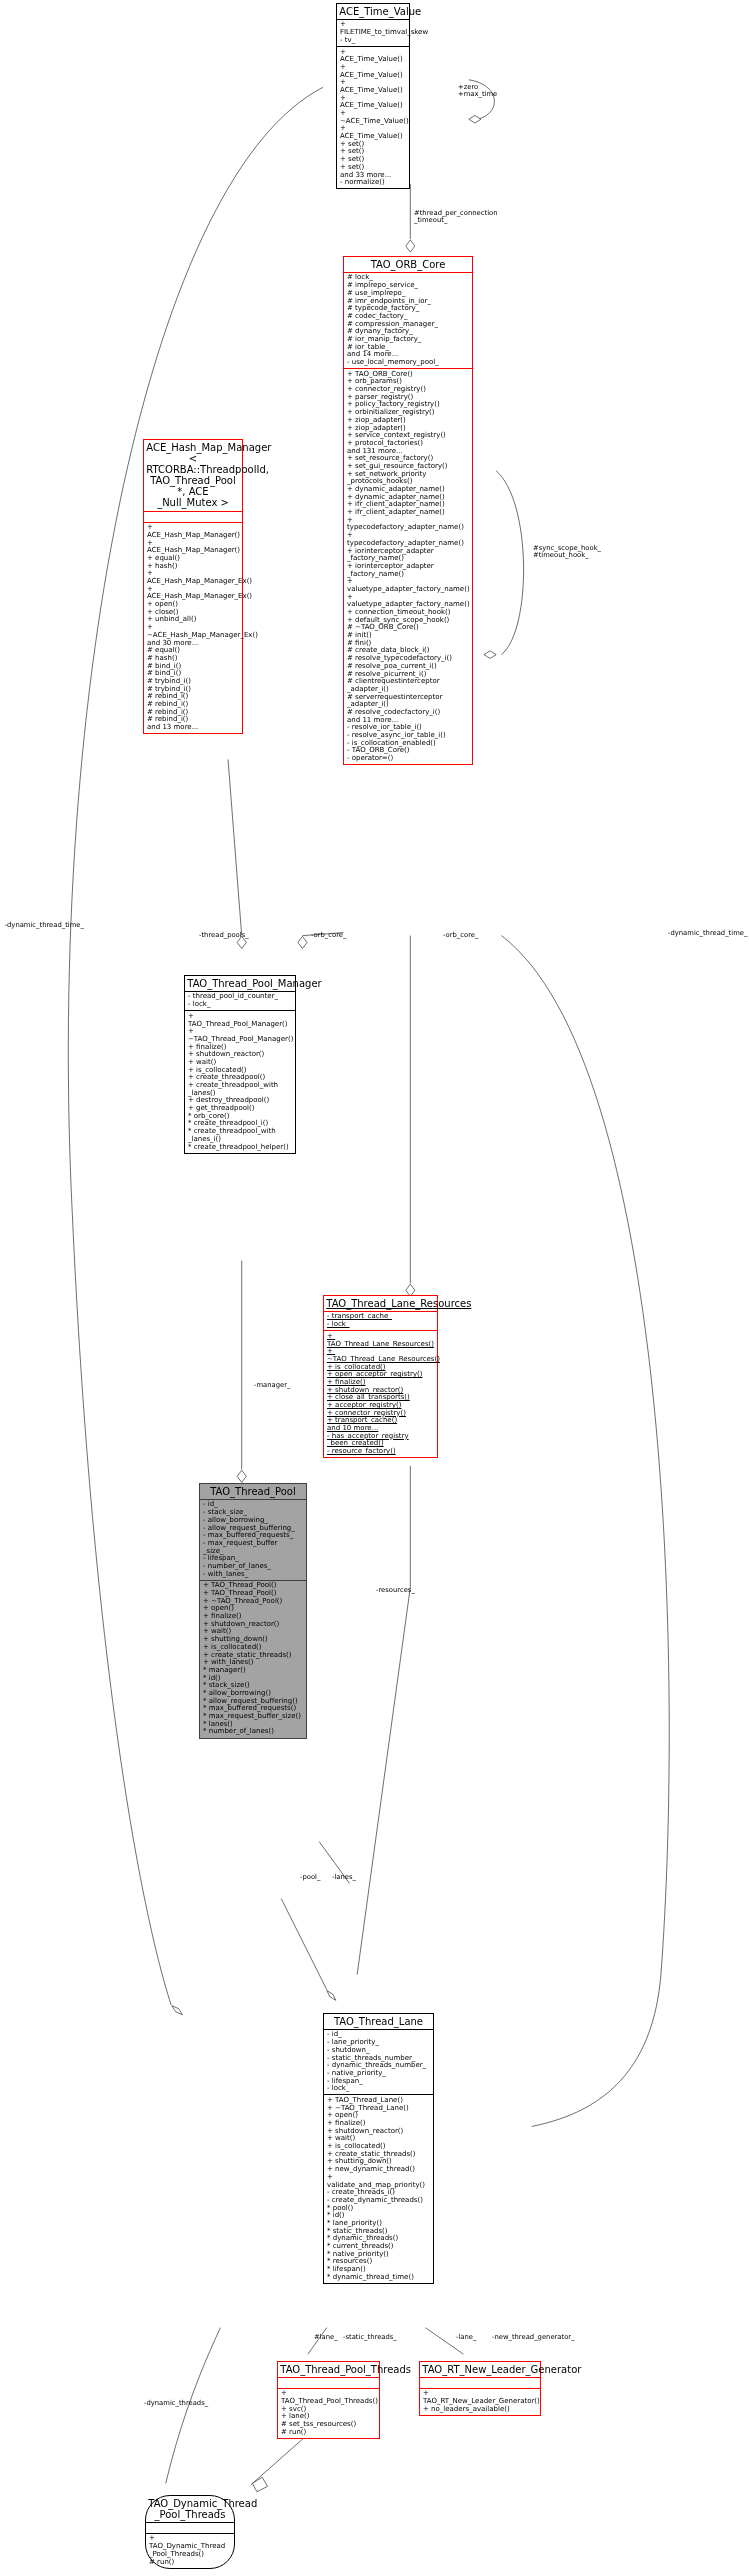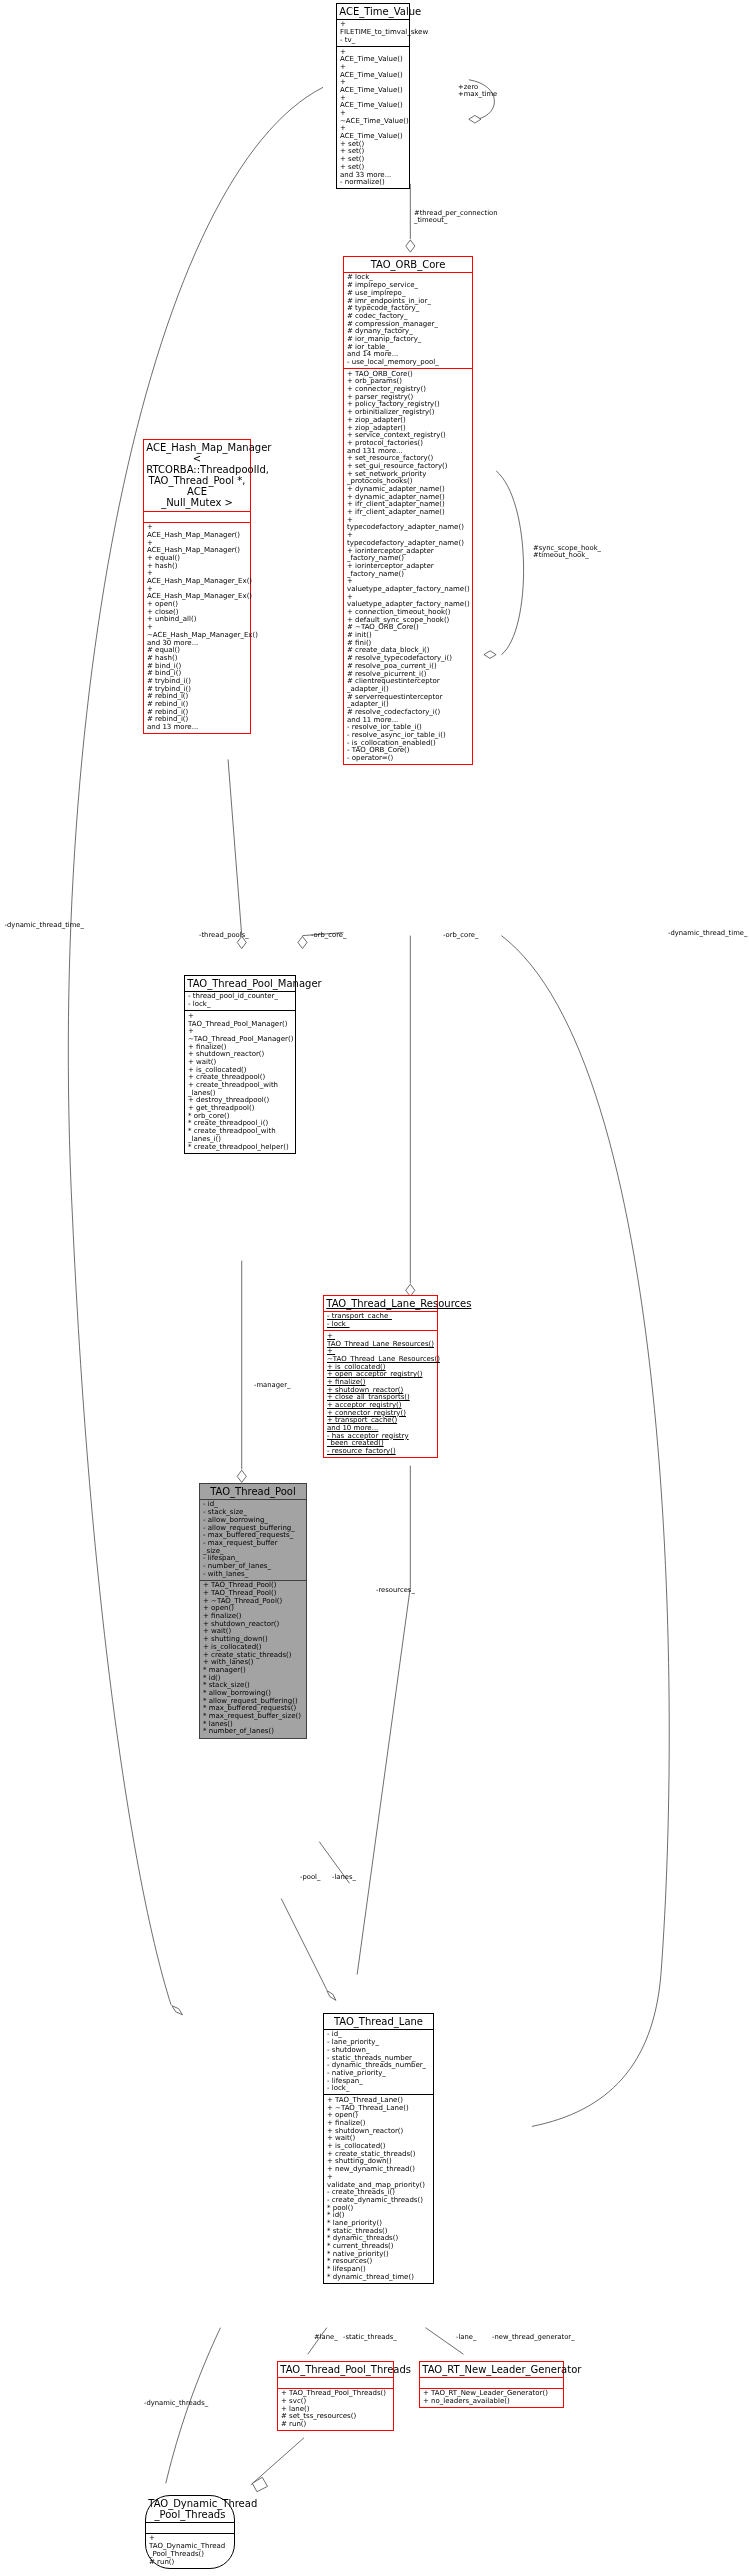--- a/index.html
+++ b/index.html
@@ -155,21 +155,21 @@
         <div># resolve_codecfactory_i()</div>
         <div>and 11 more...</div>
         <div>- resolve_ior_table_i()</div>
         <div>- resolve_async_ior_table_i()</div>
         <div>- is_collocation_enabled()</div>
         <div>- TAO_ORB_Core()</div>
         <div>- operator=()</div>
       </div>
   </div>
 
-  <div class="uml red" style="left:143px;top:439px;width:108px;">
+  <div class="uml red" style="left:143px;top:439px;width:100px;">
     <div class="title">ACE_Hash_Map_Manager
 &lt; RTCORBA::ThreadpoolId,
 TAO_Thread_Pool *, ACE
 _Null_Mutex &gt;</div>
     <div class="sec empty"></div>
     <div class="sec">
         <div>+ ACE_Hash_Map_Manager()</div>
         <div>+ ACE_Hash_Map_Manager()</div>
         <div>+ equal()</div>
         <div>+ hash()</div>
@@ -314,33 +314,33 @@
         <div>* static_threads()</div>
         <div>* dynamic_threads()</div>
         <div>* current_threads()</div>
         <div>* native_priority()</div>
         <div>* resources()</div>
         <div>* lifespan()</div>
         <div>* dynamic_thread_time()</div>
       </div>
   </div>
 
-  <div class="uml red" style="left:277px;top:2361px;width:117px;">
+  <div class="uml red" style="left:277px;top:2361px;width:103px;">
     <div class="title">TAO_Thread_Pool_Threads</div>
     <div class="sec empty"></div>
     <div class="sec">
         <div>+ TAO_Thread_Pool_Threads()</div>
         <div>+ svc()</div>
         <div>+ lane()</div>
         <div># set_tss_resources()</div>
         <div># run()</div>
       </div>
   </div>
 
-  <div class="uml red" style="left:419px;top:2361px;width:145px;">
+  <div class="uml red" style="left:419px;top:2361px;width:122px;">
     <div class="title">TAO_RT_New_Leader_Generator</div>
     <div class="sec empty"></div>
     <div class="sec">
         <div>+ TAO_RT_New_Leader_Generator()</div>
         <div>+ no_leaders_available()</div>
       </div>
   </div>
 
   <div class="uml" style="left:145px;top:2495px;width:90px;border-radius:25px;">
     <div class="title">TAO_Dynamic_Thread

